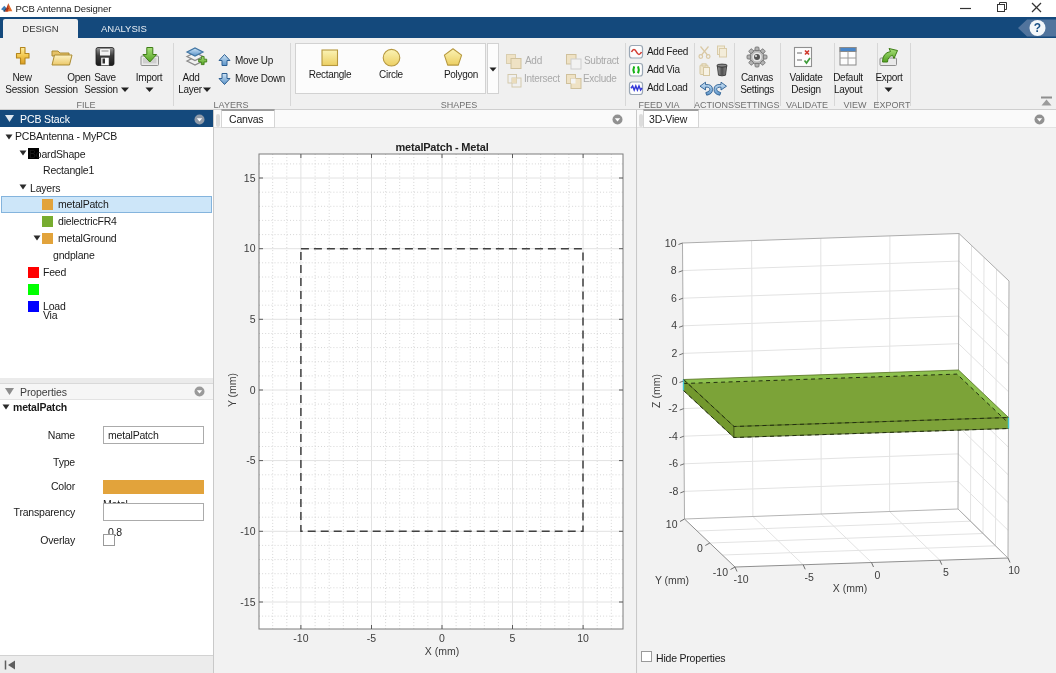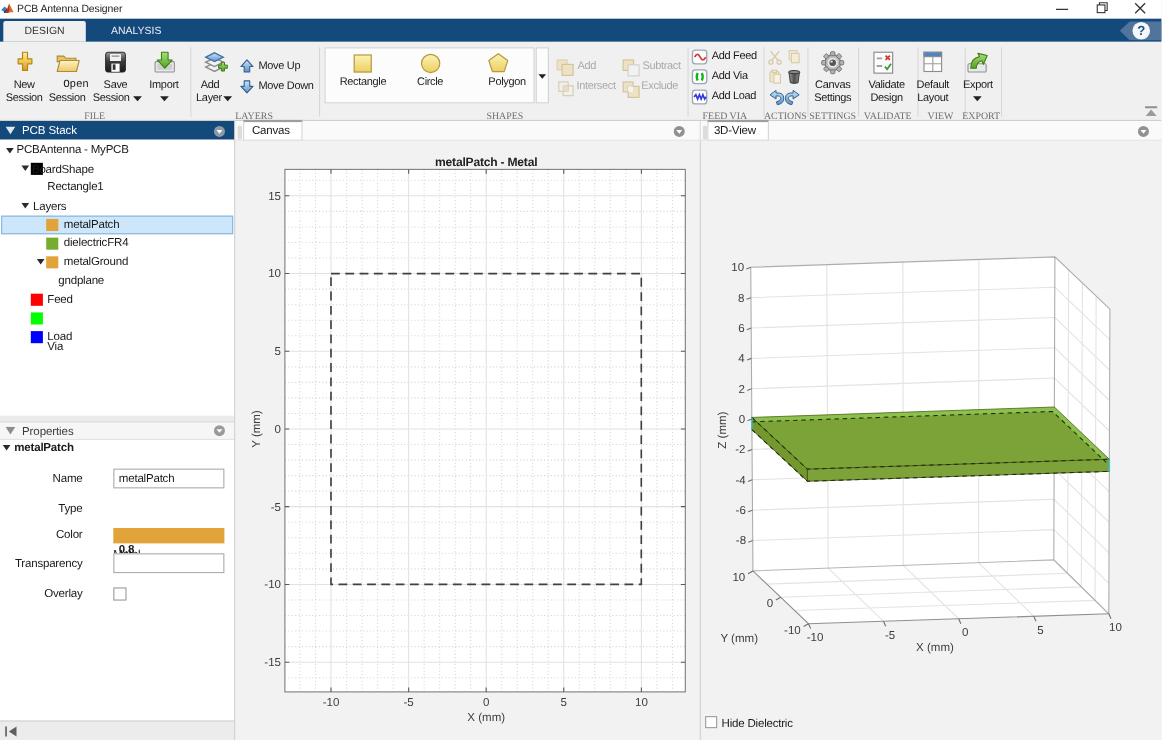--- a/index.html
+++ b/index.html
@@ -5,21 +5,21 @@
 * { margin:0; padding:0; box-sizing:border-box; }
 html,body { width:1056px; height:673px; overflow:hidden; }
 #app { position:relative; width:1056px; height:673px; background:#f0f0f0;
   font-family:"Liberation Sans", sans-serif; font-size:11px; color:#1a1a1a; }
 .abs { position:absolute; }
 .lbl { position:absolute; white-space:nowrap; }
 .ts { font-size:10px; letter-spacing:-0.3px; }
 #tree .lbl, #props .lbl { font-size:10.5px; letter-spacing:-0.2px; }
 .plab { font-size:10px; letter-spacing:-0.3px; }
 .c { transform:translateX(-50%); }
-.seclbl { position:absolute; top:100px; font-size:9px; letter-spacing:0; color:#6f6f6f; white-space:nowrap; transform:translateX(-50%);font-family:Liberation Serif, serif; }
+.seclbl { position:absolute; top:100px; font-size:9px; letter-spacing:0; color:#6f6f6f; white-space:nowrap; transform:translateX(-50%); }
 .divider { position:absolute; top:43px; height:63px; width:1px; background:#d7d7d7; }
 </style>
 </head>
 <body>
 <div id="app">
 
 <div class="abs" style="left:0;top:0;width:1056px;height:17px;background:#ffffff;">
   <svg class="abs" style="left:1px;top:2px" width="12" height="11" viewBox="0 0 18 15">
     <polygon points="0,10 5,5 7.5,7.5 3.5,12" fill="#3b7cba"></polygon>
     <polygon points="3.5,12 7.5,7.5 9,9 6,14 4,14" fill="#1d4a72"></polygon>
@@ -44,21 +44,21 @@
 <svg class="abs" style="left:1016px;top:19px" width="40" height="18" viewBox="0 0 40 18">
   <polygon points="2,9 11,0.5 40,0.5 40,17.5 11,17.5" fill="#51749d"></polygon>
   <circle cx="21.5" cy="9" r="8" fill="#f4f7fa"></circle>
   <text x="21.5" y="13" font-size="12" font-weight="bold" fill="#1a5085" text-anchor="middle" font-family="Liberation Sans">?</text>
 </svg>
 
 <div class="abs" style="left:0;top:38px;width:1056px;height:72px;background:#f0f0f0;border-bottom:1px solid #cfcfcf;"></div>
 
 <div class="lbl c ts" style="left:22px;top:72px;">New</div>
 <div class="lbl c ts" style="left:22px;top:84px;">Session</div>
-<div class="lbl c ts" style="left:69px;top:72px;font-family:Liberation Mono, monospace;">Open</div>
+<div class="lbl c ts" style="left:79px;top:72px;">Open</div>
 <div class="lbl c ts" style="left:61px;top:84px;">Session</div>
 <div class="lbl c ts" style="left:105px;top:72px;">Save</div>
 <div class="lbl c ts" style="left:101px;top:84px;">Session</div>
 <div class="lbl c ts" style="left:149px;top:72px;">Import</div>
 <div class="seclbl" style="left:86px;">FILE</div>
 <div class="divider" style="left:173px;"></div>
 
 <div class="lbl c ts" style="left:191px;top:72px;">Add</div>
 <div class="lbl c ts" style="left:190px;top:84px;">Layer</div>
 <div class="lbl ts" style="left:235px;top:55px;">Move Up</div>
@@ -293,21 +293,21 @@
 <div class="lbl" style="left:13px;top:401px;font-weight:bold;">metalPatch</div>
 <div class="lbl" <div="" style="left:0;top:429px;width:75px;text-align:right;">Name</div>/div&gt;
 <div class="abs" style="left:103px;top:426px;width:101px;height:18px;background:#fff;border:1px solid #ababab;"></div>
 <div class="lbl" style="left:108px;top:429px;">metalPatch</div>
 <div class="lbl plab" style="left:0;top:456px;width:75px;text-align:right;">Type</div>
 <div class="lbl" style="left:103px;top:456px;margin-top:42px;">Metal</div>
 <div class="lbl plab" style="left:0;top:480px;width:75px;text-align:right;">Color</div>
 <div class="abs" style="left:103px;top:480px;width:101px;height:14px;background:#e2a33b;"></div>
 <div class="lbl plab" style="left:0;top:506px;width:75px;text-align:right;">Transparency</div>
 <div class="abs" style="left:103px;top:503px;width:101px;height:18px;background:#fff;border:1px solid #ababab;"></div>
-<div class="lbl" style="left:108px;top:494px;font-weight:bold;">0.8</div>
+<div class="lbl" style="left:108px;top:526px;">0.8</div>
 <div class="lbl plab" style="left:0;top:534px;width:75px;text-align:right;">Overlay</div>
 <div class="abs" style="left:103px;top:534px;width:12px;height:12px;background:#fff;border:1px solid #9a9a9a;"></div></div>
 
 <div class="abs" style="left:0;top:655px;width:213px;height:18px;background:#ececec;border-top:1px solid #d2d2d2;"></div>
 <svg class="abs" style="left:4px;top:660px" width="12" height="10" viewBox="0 0 12 10">
   <line x1="1.5" y1="0.5" x2="1.5" y2="9.5" stroke="#5f5f5f" stroke-width="1.5"></line>
   <polygon points="4,5 11,0.5 11,9.5" fill="#5f5f5f"></polygon>
 </svg>
 
 <div class="abs" style="left:213px;top:110px;width:1px;height:563px;background:#c9c9c9;"></div>
@@ -392,20 +392,20 @@
 <text x="171.2" y="452.8" text-anchor="middle">-5</text>
 <text x="239.5" y="450.5" text-anchor="middle">0</text>
 <text x="307.8" y="448.2" text-anchor="middle">5</text>
 <text x="376.0" y="446.0" text-anchor="middle">10</text>
 <text x="212" y="464" text-anchor="middle">X (mm)</text>
 <text x="34" y="456" text-anchor="middle">Y (mm)</text>
 <text x="18" y="267" text-anchor="middle" transform="rotate(-90 18 263)">Z (mm)</text>
 </g>
     </svg>
 <div class="abs" style="left:641px;top:651px;width:11px;height:11px;background:#fff;border:1px solid #9a9a9a;"></div>
-<div class="lbl" style="left:656px;top:652px;font-size:10.5px;letter-spacing:-0.2px;">Hide Dielectric</div>
+<div class="lbl" style="left:656px;top:652px;font-size:10.5px;letter-spacing:-0.2px;">Hide Properties</div>
 
 <svg class="abs" style="left:1040px;top:96px" width="13" height="11" viewBox="0 0 13 11">
   <line x1="1" y1="1.5" x2="12" y2="1.5" stroke="#8f8f8f" stroke-width="2"></line>
   <polygon points="6.5,3.5 1.5,9.5 11.5,9.5" fill="#9b9b9b"></polygon>
 </svg>
 
 </div>
 
 </body></html>

